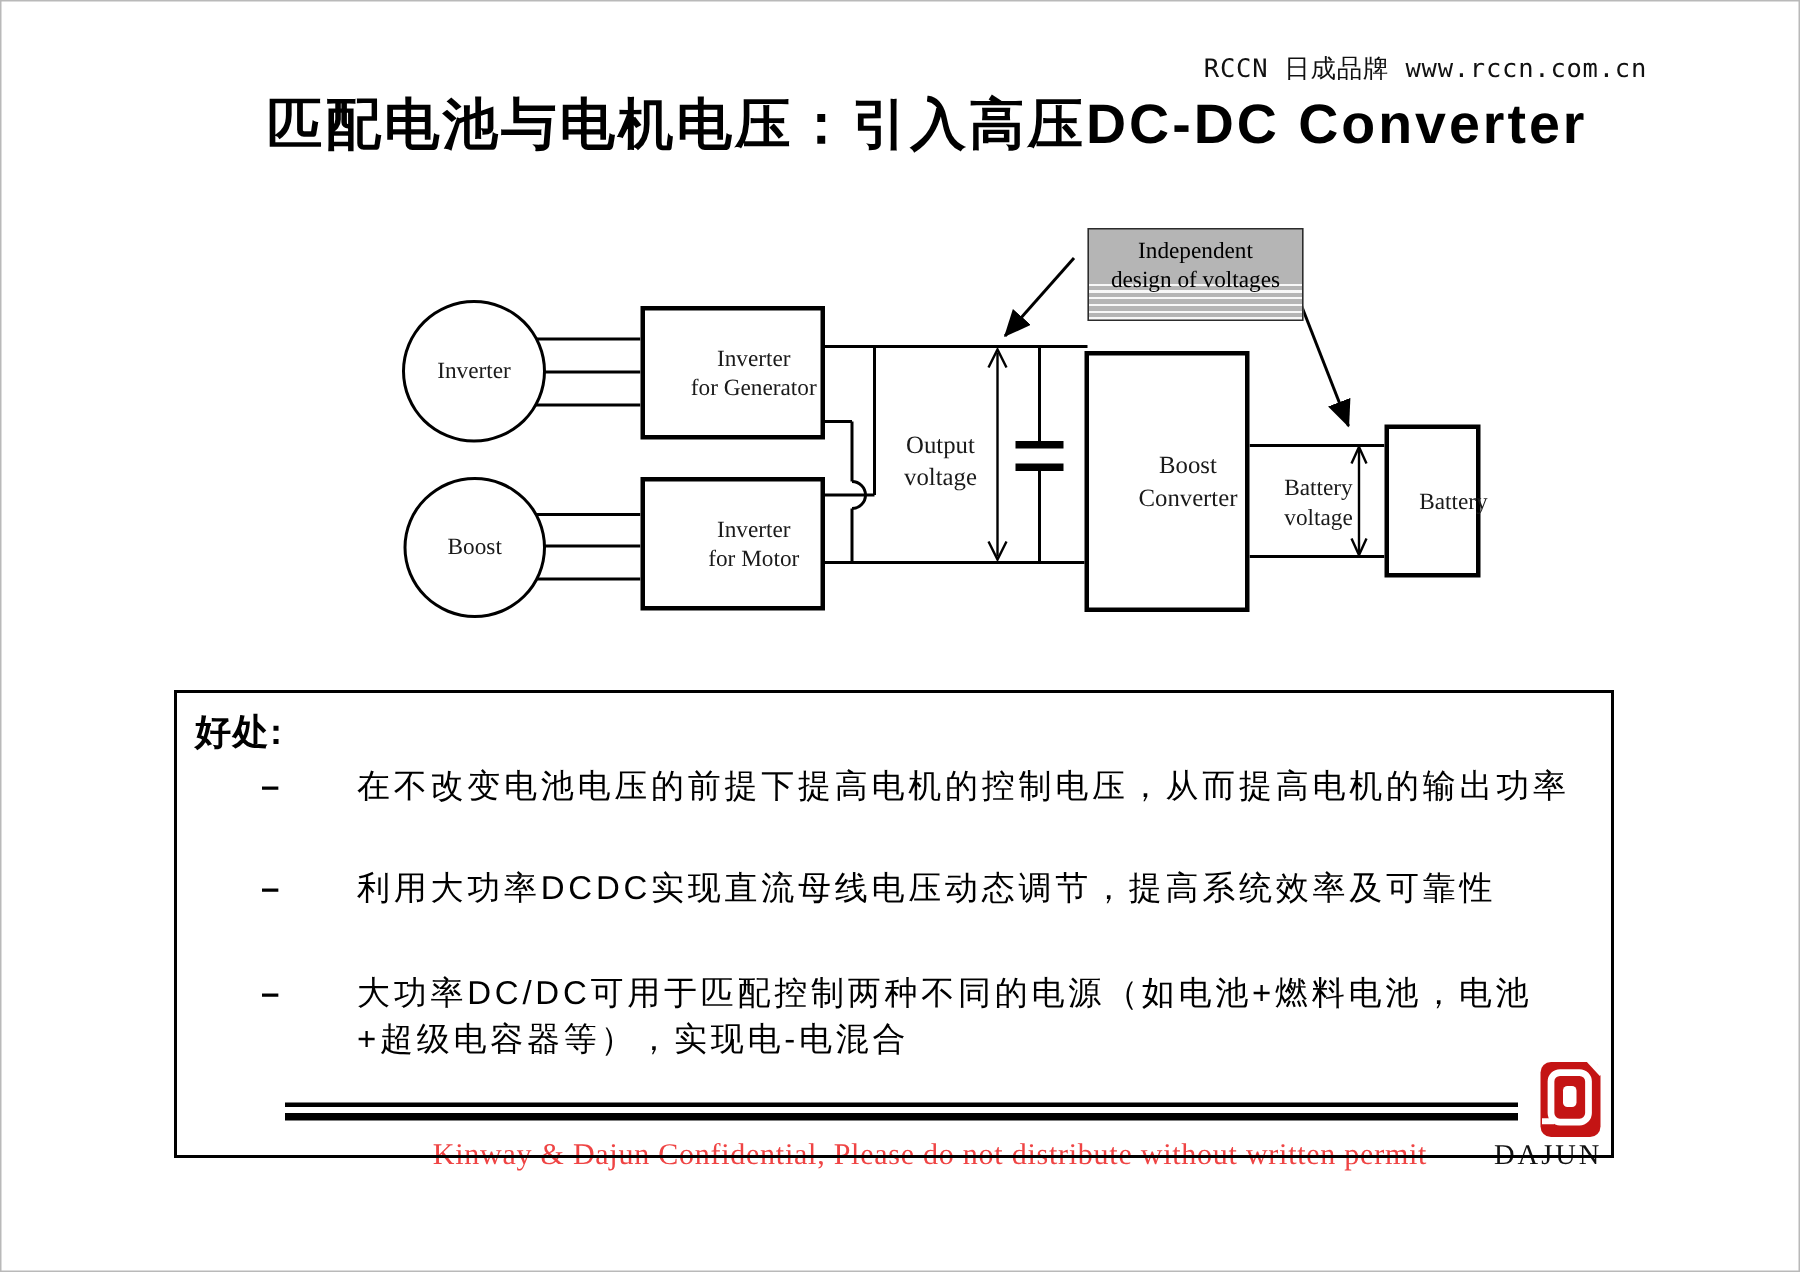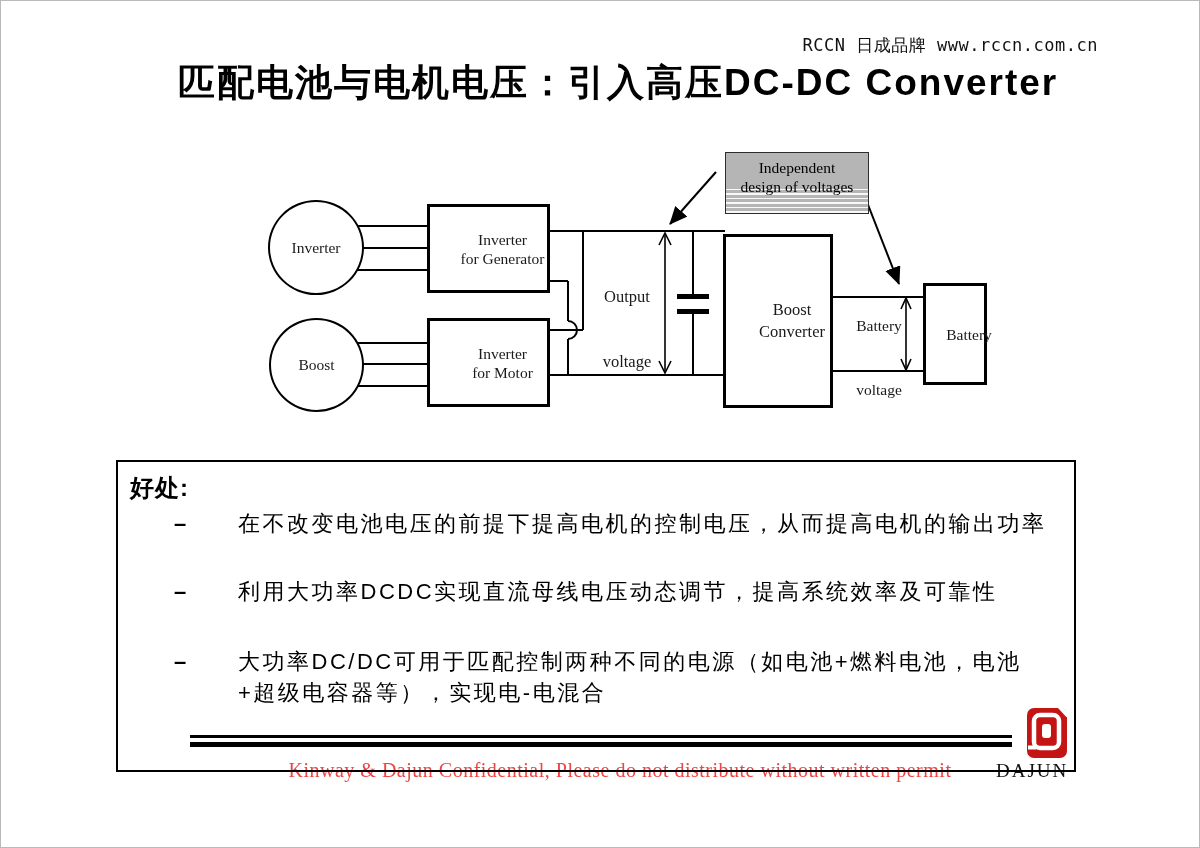--- a/index.html
+++ b/index.html
@@ -17,21 +17,21 @@
     letter-spacing:2px;line-height:46px;white-space:nowrap;}
   
   svg.wires{left:0;top:0;z-index:1;}
   
   .shape{z-index:2;background:#fff;box-sizing:border-box;display:flex;flex-direction:column;
     align-items:center;justify-content:center;text-align:center;
     font-family:"Liberation Serif","DejaVu Serif",serif;color:#1a1a1a;}
   .circle{border:2.5px solid #000;border-radius:50%;font-size:15.5px;}
   .rectbox{border:3px solid #000;font-size:15.5px;line-height:19px;padding-left:28px;}
   .boost{font-size:16.5px;line-height:22px;}
-  .floatlbl{z-index:2;background:transparent;border:none;gap:44px;}
+  .floatlbl{z-index:2;background:transparent;border:none;}
   .annot{background:#b5b5b5;border:1.5px solid #2c2c2c;font-size:15.5px;line-height:19px;
     overflow:hidden;position:absolute;z-index:2;display:flex;flex-direction:column;
     align-items:center;justify-content:flex-start;padding-top:5px;
     font-family:"Liberation Serif","DejaVu Serif",serif;}
   .annot .stripes{position:absolute;left:0;right:0;bottom:0;height:24px;
     background:repeating-linear-gradient(180deg,rgba(255,255,255,0.9) 0 1.5px,rgba(181,181,181,0.15) 1.5px 4.5px);}
   .annot .t{position:relative;z-index:1;}
   
   .benefits{left:116px;top:460px;width:960px;height:312px;border:2px solid #000;
     box-sizing:border-box;z-index:2;}

